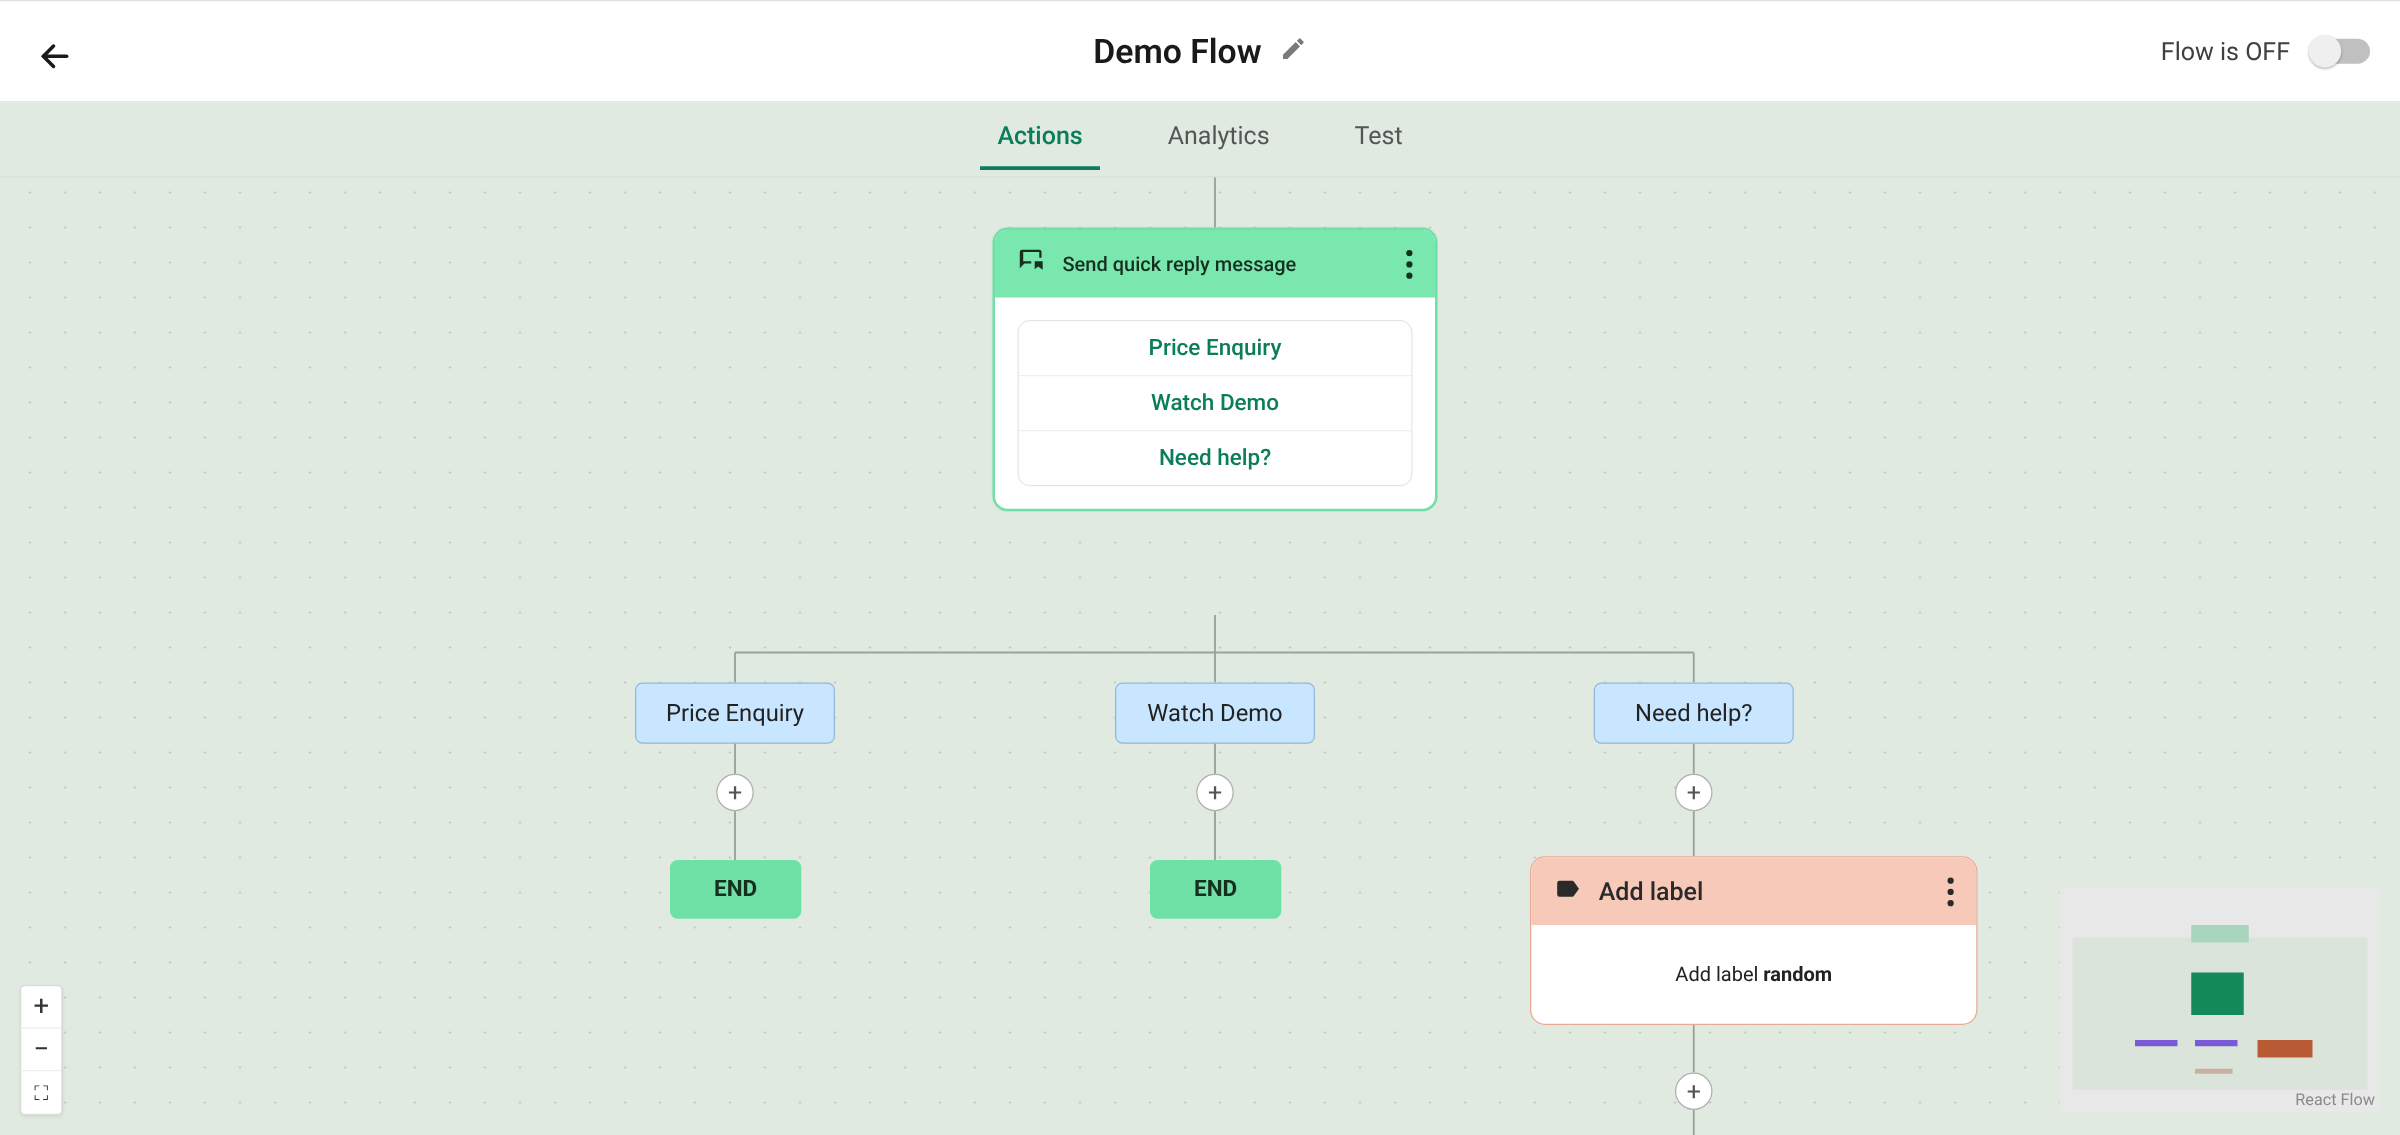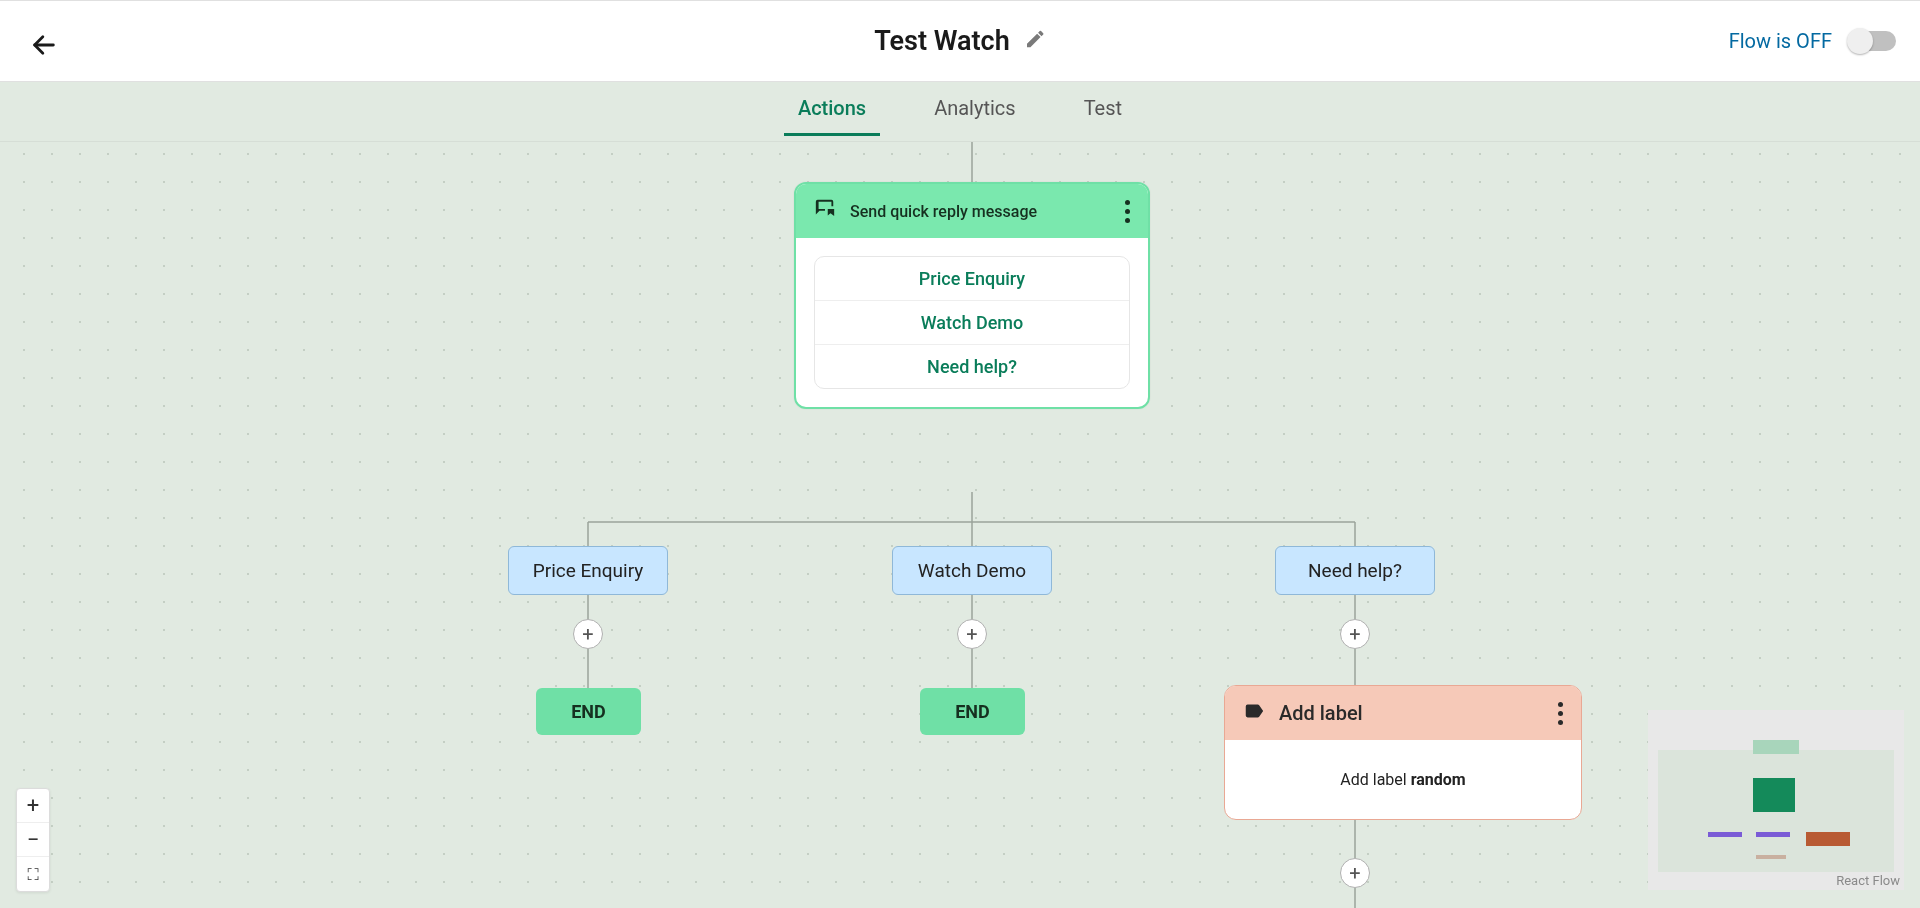--- a/index.html
+++ b/index.html
@@ -6,21 +6,21 @@
   html, body { margin: 0; padding: 0; width: 1920px; height: 908px; overflow: hidden; background: #fff; }
 
   
   .header { position: relative; height: 82px; border-top: 1px solid #e0e0e0; border-bottom: 1px solid #e0e0e0; background:#fff; display:flex; align-items:center; }
   .back-btn { position:absolute; left: 28px; top: 28px; width:32px; height:32px; display:flex; align-items:center; justify-content:center; cursor:pointer; }
   .back-btn svg { width:28px; height:28px; stroke:#1a1a1a; }
   .title-wrap { position:absolute; left:50%; transform:translateX(-50%); top:24px; display:flex; align-items:center; gap:14px; }
   .title-text { font-size:27px; font-weight:600; color:#1a1a1a; }
   .edit-icon svg { width:22px; height:22px; fill:#7a7a7a; }
   .flow-toggle { position:absolute; right:24px; top:28px; display:flex; align-items:center; gap:18px; }
-  .flow-toggle-label { font-size:20px; color:#0369a1; }
+  .flow-toggle-label { font-size:20px; color:#404040; }
   .toggle { width:46px; height:20px; border-radius:10px; background:#c0c0c0; position:relative; }
   .toggle::after { content:""; position:absolute; width:26px; height:26px; border-radius:50%; background:#efefef; box-shadow:0 1px 2px rgba(0,0,0,.3); left:-3px; top:-3px; }
 
   
   .tabbar { position:absolute; top:82px; left:0; right:0; height:60px; display:flex; justify-content:center; align-items:flex-start; gap:60px; border-bottom:1px solid #d6ded6; background:#e1eae1; }
   .tab { font-size:20px; color:#555; cursor:pointer; padding:14px 4px; position:relative; }
   .tab.active { color:#0a7d5a; font-weight:500; }
   .tab.active::after { content:""; position:absolute; left:-10px; right:-10px; bottom:-2px; height:3px; background:#0a7d5a; }
 
   
@@ -90,21 +90,21 @@
 <body>
 
 <div class="header">
   <div class="back-btn">
     <svg viewBox="0 0 24 24" fill="none" stroke-width="2.4" stroke-linecap="round" stroke-linejoin="round">
         <line x1="20" y1="12" x2="4" y2="12"></line>
         <polyline points="11 5 4 12 11 19"></polyline>
       </svg>
   </div>
   <div class="title-wrap">
-    <span class="title-text">Test Watch</span>
+    <span class="title-text">Demo Flow</span>
     <span class="edit-icon">
       <svg viewBox="0 0 24 24">
           <path d="M3 17.25V21h3.75L17.81 9.94l-3.75-3.75L3 17.25zM20.71 7.04a1 1 0 0 0 0-1.41l-2.34-2.34a1 1 0 0 0-1.41 0l-1.83 1.83 3.75 3.75 1.83-1.83z"></path>
         </svg>
     </span>
   </div>
   <div class="flow-toggle">
     <span class="flow-toggle-label">Flow is OFF</span>
     <div class="toggle"></div>
   </div>

